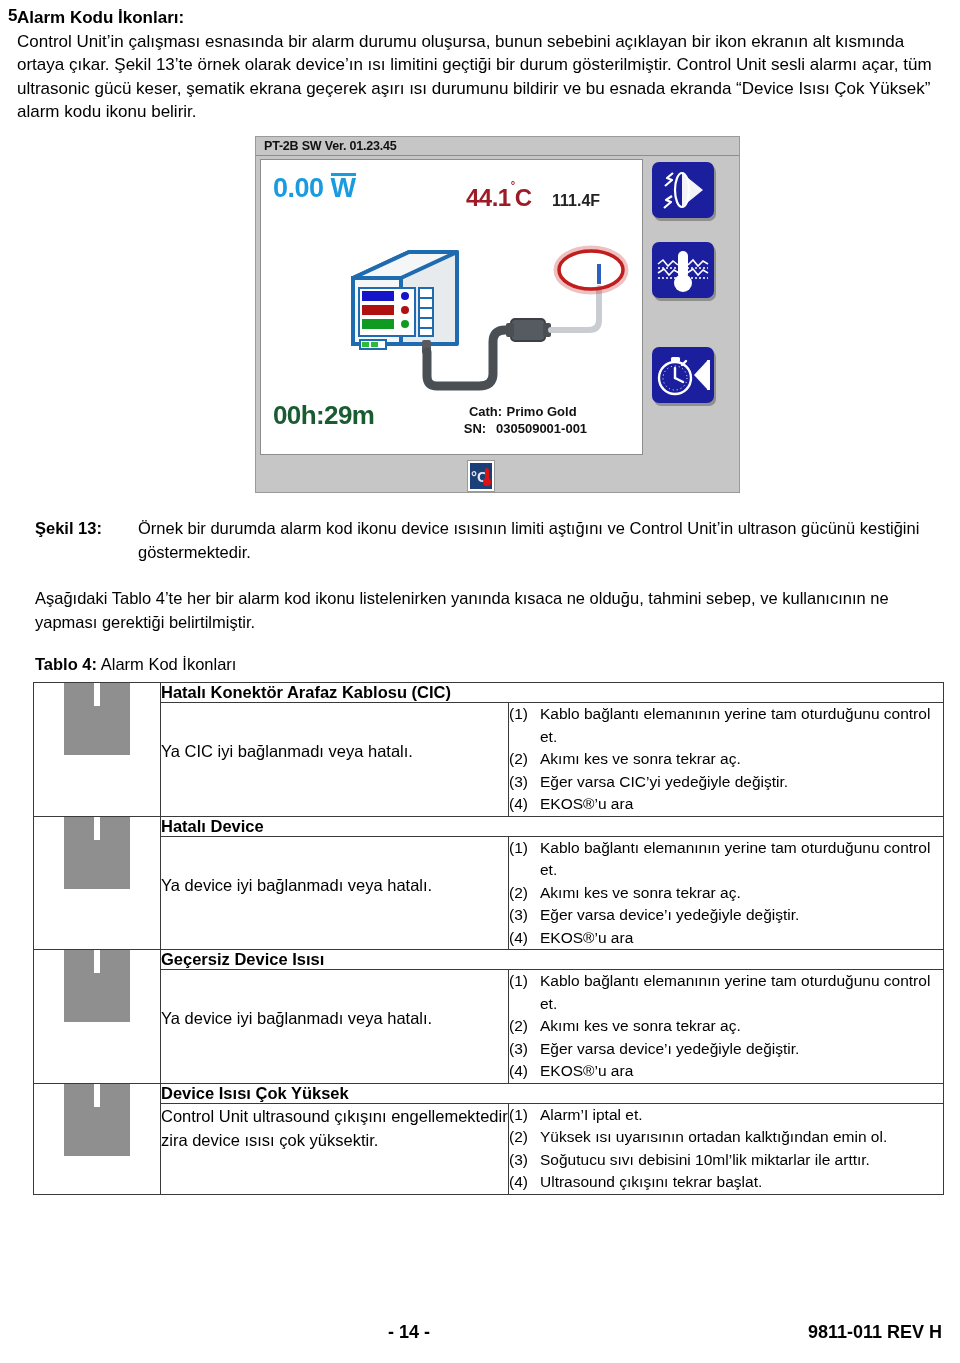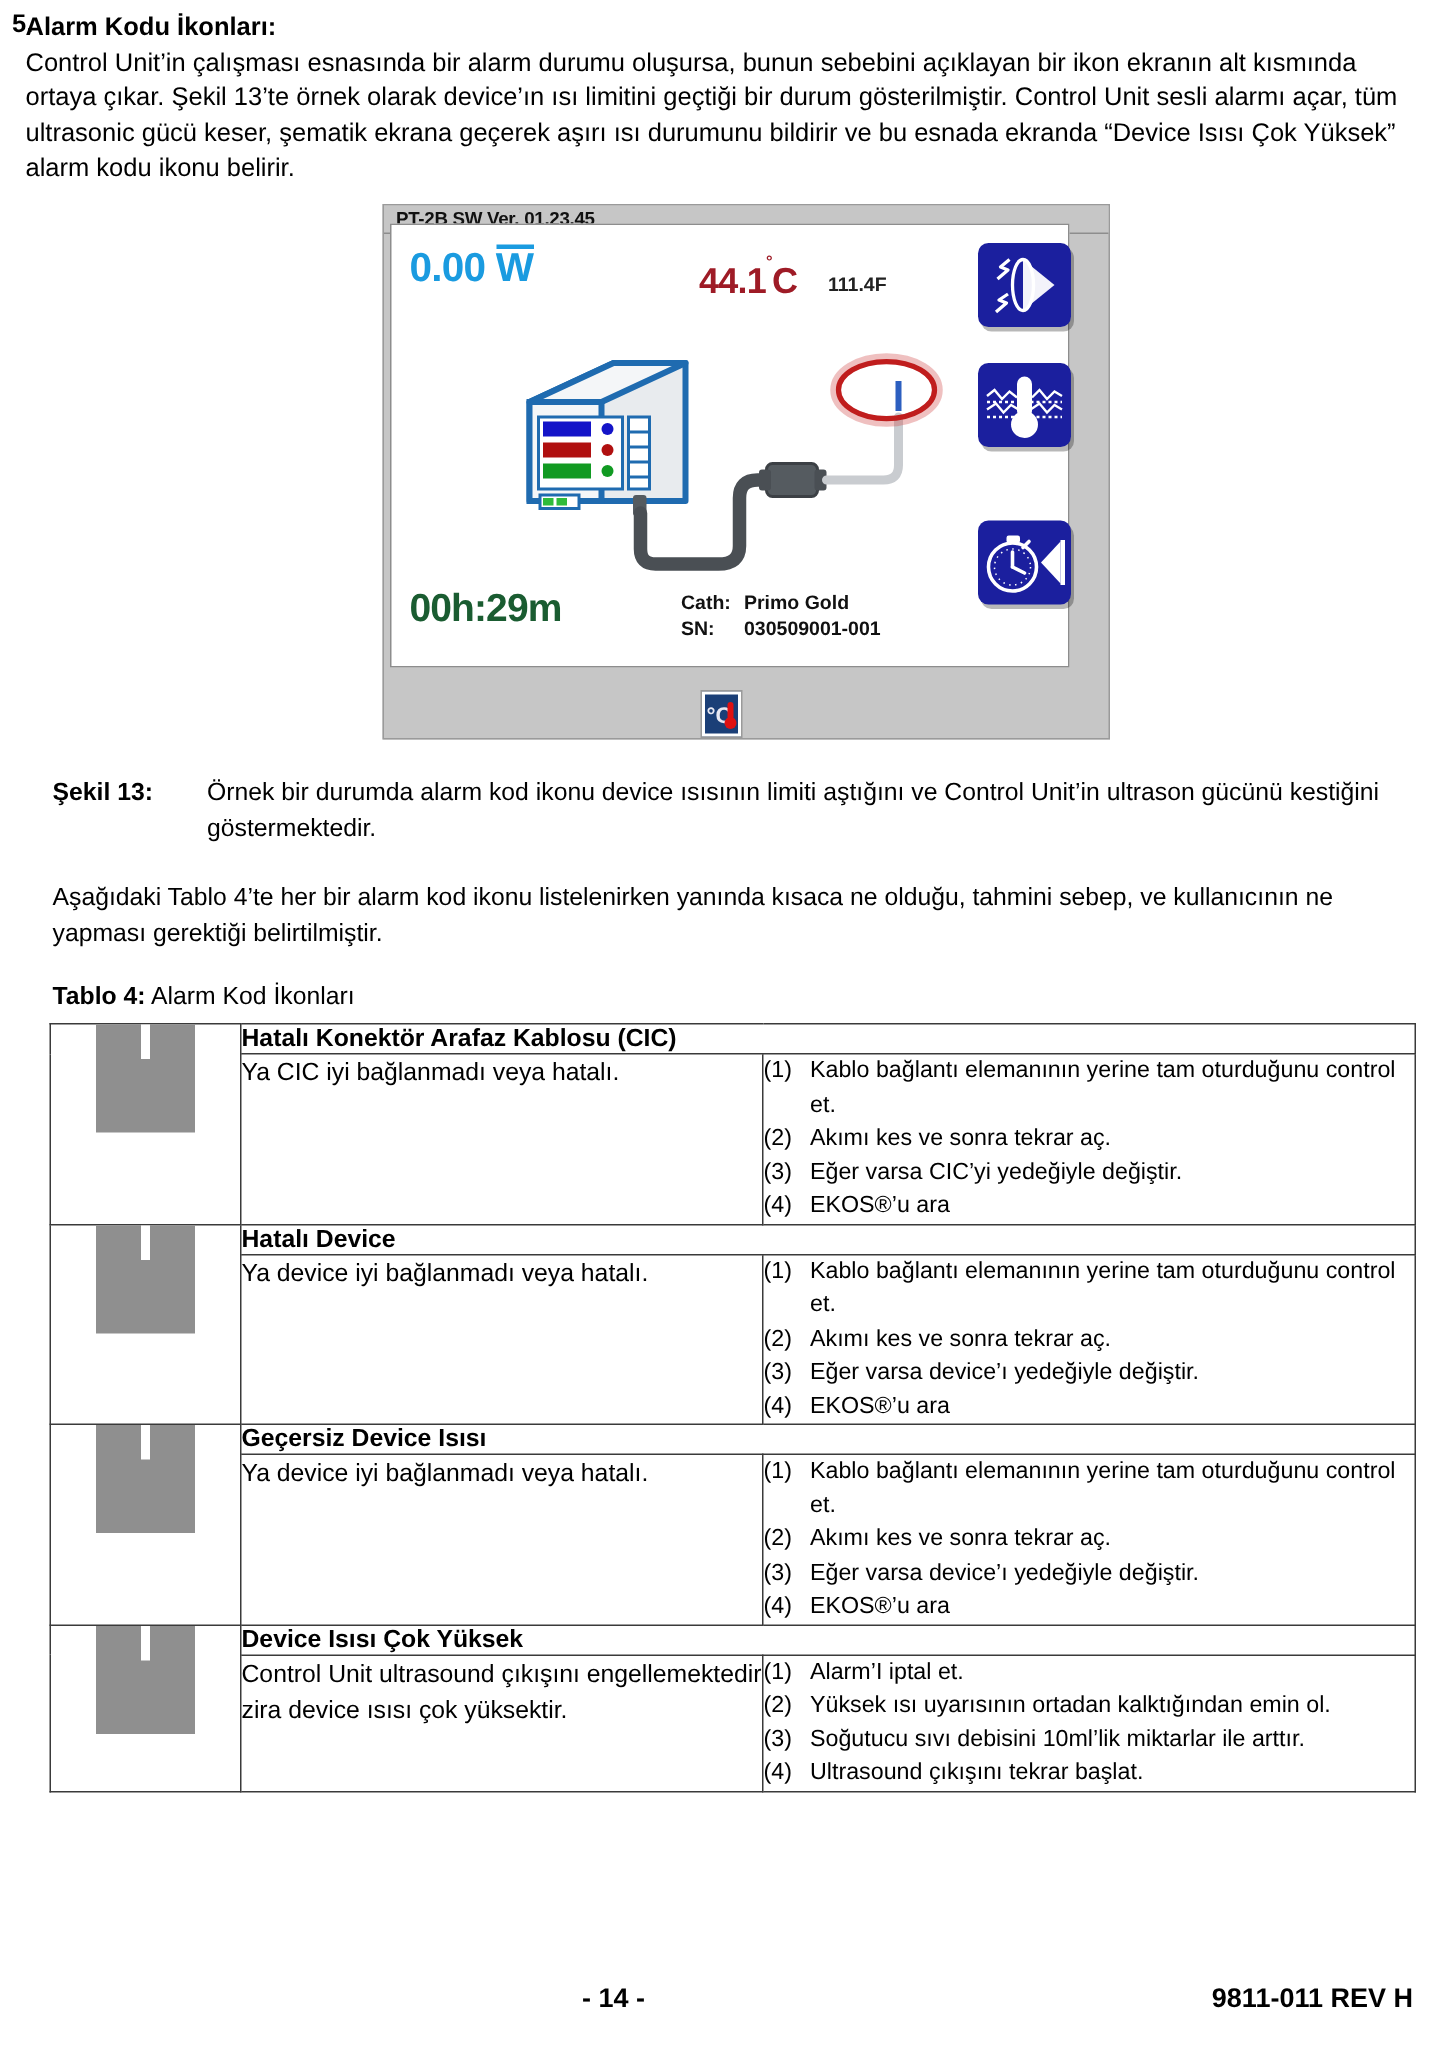--- a/index.html
+++ b/index.html
@@ -64,26 +64,27 @@
     left: 8px;
     top: 2px;
     font-size: 12.5px;
     font-weight: bold;
     letter-spacing: -0.2px;
     color: #111;
   }
   .fig-screen {
     position: absolute;
     left: 4px;
-    top: 12px;
-    width: 453px;
+    top: 22px;
+    width: 383px;
     height: 296px;
     background: #ffffff;
     border: 1px solid #8d8d8d;
     box-sizing: border-box;
+    text-align: center;
   }
   .reading-watt {
     position: absolute;
     left: 12px;
     top: 13px;
     font-size: 27px;
     font-weight: bold;
     color: #1a9be0;
     letter-spacing: -0.5px;
   }
@@ -104,21 +105,21 @@
   }
   .reading-temp-c sup {
     font-size: 11px;
     top: -0.75em;
     position: relative;
   }
   .reading-temp-f {
     position: absolute;
     left: 291px;
     top: 32px;
-    font-size: 13px;
+    font-size: 16px;
     font-weight: bold;
     color: #222;
   }
   .reading-time {
     position: absolute;
     left: 12px;
     top: 240px;
     font-size: 26px;
     font-weight: bold;
     color: #1a5c31;
@@ -230,21 +231,21 @@
     text-align: center;
     vertical-align: top;
     padding-top: 4px;
   }
   .desc-cell {
     font-size: 16.5px;
     line-height: 24px;
     padding: 18px 12px 6px 14px;
     vertical-align: top;
   }
-  .desc-cell.mid { }
+  .desc-cell.mid { padding-top: 36px; }
   .steps-cell {
     font-size: 15.5px;
     line-height: 22.5px;
     padding: 6px 6px 6px 8px;
     vertical-align: top;
   }
   .step-row { display: flex; }
   .step-num { width: 31px; flex: 0 0 31px; }
   .step-txt { flex: 1 1 auto; }
 

